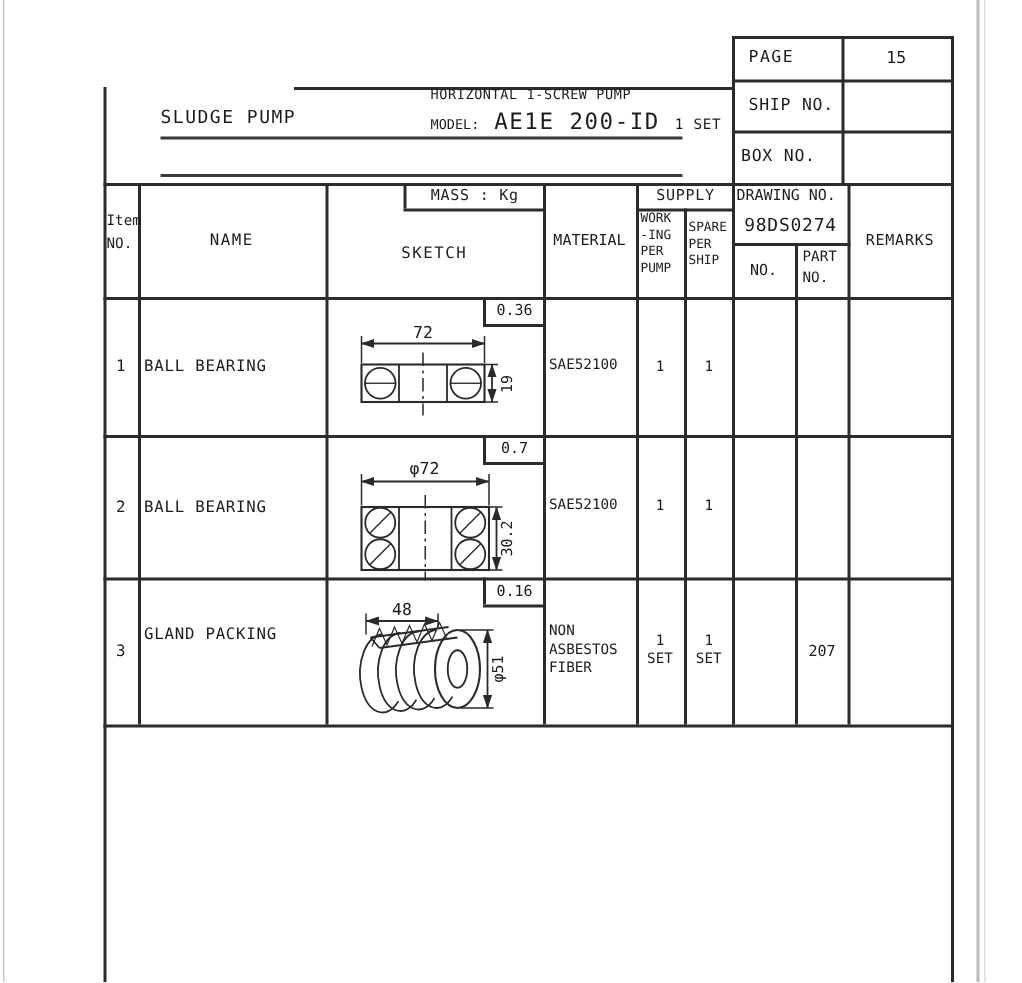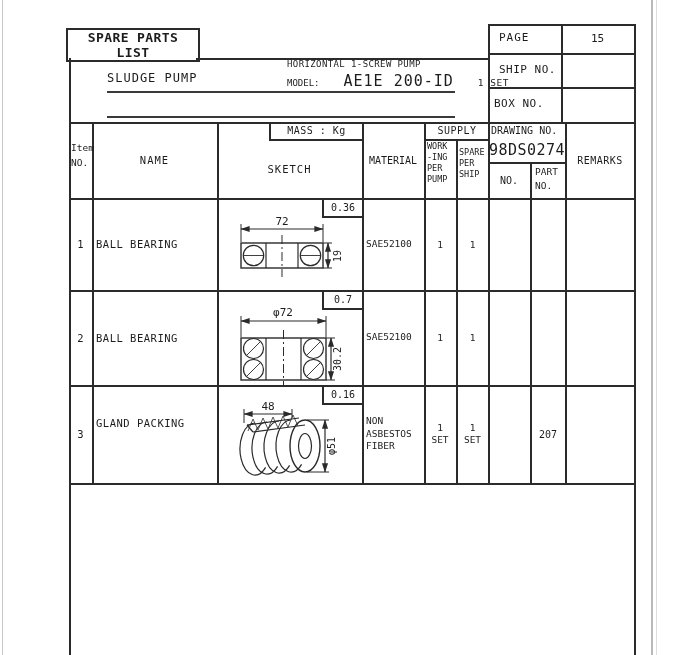--- a/index.html
+++ b/index.html
@@ -18,21 +18,20 @@
 </style>
 </head>
 <body>
 
 <div id="sheet">
 
   <i class="edge" style="left:2px;top:0;width:1px;height:655px;background:#c9c9c9"></i>
   <i class="edge" style="left:651px;top:0;width:2px;height:655px;background:#b9b9b9"></i>
   <i class="edge" style="left:656px;top:0;width:1px;height:655px;background:#dddddd"></i>
 
-  <div class="abs cellc" style="left:66px;top:28px;width:130px;height:30px;border:2px solid #2b2b2b;font-weight:600;font-size:13px;letter-spacing:.4px">SPARE PARTS LIST</div>
 
   <i class="vl" style="left:69px;top:58px;height:597px"></i>
   <i class="vl" style="left:634px;top:24px;height:631px"></i>
   <i class="vl" style="left:488px;top:24px;height:459px"></i>
   <i class="vl" style="left:561px;top:24px;height:98px"></i>
   <i class="vl" style="left:565px;top:122px;height:361px"></i>
   <i class="vl" style="left:530px;top:162px;height:321px"></i>
   <i class="vl" style="left:92px;top:122px;height:361px"></i>
   <i class="vl" style="left:217px;top:122px;height:361px"></i>
   <i class="vl" style="left:362px;top:122px;height:361px"></i>
@@ -57,34 +56,34 @@
   <i class="hl" style="left:69px;top:483px;width:567px"></i>
   <i class="hl" style="left:322px;top:216px;width:42px"></i>
   <i class="hl" style="left:322px;top:308px;width:42px"></i>
   <i class="hl" style="left:322px;top:403px;width:42px"></i>
 
   <i class="hl thin" style="left:107px;top:91px;width:348px;height:1.5px"></i>
   <i class="hl thin" style="left:107px;top:116px;width:348px;height:1.5px"></i>
 
   <div class="abs" style="left:107px;top:71px;font-size:12px;letter-spacing:1px">SLUDGE PUMP</div>
   <div class="abs" style="left:287px;top:59px;font-size:9px;letter-spacing:.4px">HORIZONTAL 1-SCREW PUMP</div>
-  <div class="abs" style="left:287px;top:72px;display:flex;align-items:baseline;gap:24px">
+  <div class="abs" style="left:287px;top:72px;display:flex;align-items:baseline;gap:10px">
     <span style="font-size:9px">MODEL:</span>
     <span style="font-size:15px;letter-spacing:1px">AE1E 200-ID</span>
     <span style="font-size:9.5px;letter-spacing:.5px">1 SET</span>
   </div>
 
   <div class="abs t11" style="left:499px;top:31px;letter-spacing:1px">PAGE</div>
   <div class="abs cellc t11" style="left:561px;top:24px;width:73px;height:29px">15</div>
   <div class="abs t11" style="left:499px;top:63px;letter-spacing:.5px">SHIP NO.</div>
   <div class="abs cellc t11" style="left:561px;top:53px;width:73px;height:34px"></div>
   <div class="abs t11" style="left:494px;top:97px;letter-spacing:.5px">BOX NO.</div>
   <div class="abs cellc t11" style="left:561px;top:87px;width:73px;height:35px"></div>
   <div class="abs t10" style="left:491px;top:125px">DRAWING NO.</div>
-  <div class="abs cellc" style="left:488px;top:140px;width:78px;height:20px;font-size:15px;letter-spacing:.5px">98DS0274</div>
+  <div class="abs cellc" style="left:488px;top:140px;width:78px;height:20px;font-size:12px;letter-spacing:.5px">98DS0274</div>
 
   <div class="abs" style="left:71px;top:141px;font-size:9.5px;line-height:1.55">
     <span style="display:block">Item</span>
     <span style="display:block">NO.</span>
   </div>
   <div class="abs cellc t105" style="left:92px;top:122px;width:125px;height:76px;letter-spacing:1px">NAME</div>
   <div class="abs cellc t10" style="left:269px;top:122px;width:95px;height:17px;letter-spacing:.5px">MASS : Kg</div>
   <div class="abs cellc t10" style="left:362px;top:122px;width:62px;height:76px">MATERIAL</div>
   <div class="abs cellc t105" style="left:217px;top:139px;width:145px;height:59px;letter-spacing:1px">SKETCH</div>
   <div class="abs cellc t10" style="left:424px;top:122px;width:66px;height:17px;letter-spacing:.5px">SUPPLY</div>

